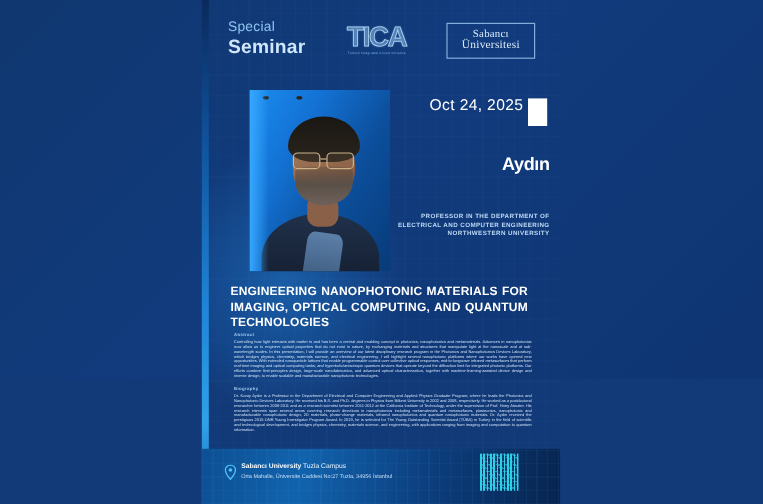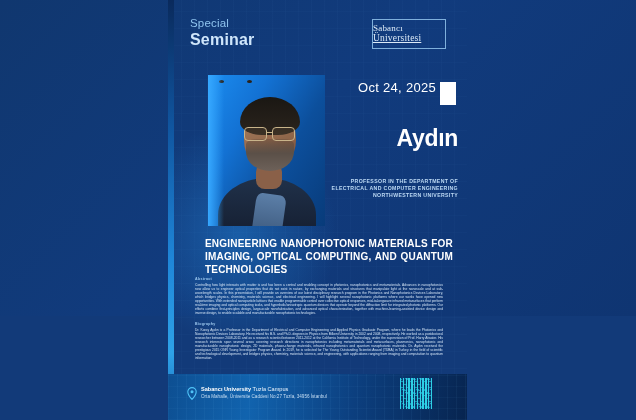--- a/index.html
+++ b/index.html
@@ -69,25 +69,25 @@
     line-height: 25px;
     font-family: "Liberation Sans", sans-serif;
   }
   .tica-sub {
     font-size: 2.6px; color: #7fb4e0; letter-spacing: .25px; line-height: 4px;
     white-space: nowrap;
   }
   #sabanci-logo {
     position: absolute; left: 204px; top: 7px; width: 74px; height: 30px;
     border: 1px solid #7fb0dc;
-    display: flex; flex-direction: column; justify-content: center;
+    display: flex; flex-direction: column; align-items: center; justify-content: center;
     line-height: 1.05;
   }
   .sab-l1 { font-size: 9px; color: #dceaf7; font-family: "Liberation Serif", serif; letter-spacing: .2px; }
-  .sab-l2 { font-size: 9.5px; color: #dceaf7; font-family: "Liberation Serif", serif; letter-spacing: .2px; text-decoration: underline; }
+  .sab-l2 { font-size: 9.5px; color: #dceaf7; font-family: "Liberation Serif", serif; letter-spacing: .2px; }
 
   
   #photo-wrap {
     position: absolute; left: 40px; top: 75px; width: 117px; height: 151px;
     overflow: hidden;
     background: linear-gradient(120deg, #1b8cf0 0%, #1372d4 30%, #0c4f9c 62%, #083b7a 100%);
   }
   #photo-glow-edge {
     position: absolute; left: 0; top: 0; width: 16px; height: 151px;
     background: linear-gradient(90deg, #36a8ff 0%, rgba(54,168,255,0) 100%);
@@ -152,29 +152,29 @@
   }
   .date-sep { color: #8db9e4; padding: 0 3px; }
   #white-box {
     position: absolute; left: 272px; top: 82px; width: 16px; height: 23px;
     background: #ffffff;
   }
 
   
   #speaker { position: absolute; left: 158px; top: 126px; width: 132px; text-align: right; }
   .name-l1 { font-size: 21px; font-weight: 700; color: #ffffff; line-height: 24px; letter-spacing: -.3px; }
-  .name-l2 { font-size: 23px; font-weight: 700; color: #ffffff; line-height: 24px; letter-spacing: -.3px; }
+  .name-l2 { font-size: 15px; font-weight: 700; color: #ffffff; line-height: 24px; letter-spacing: -.3px; }
   #affiliation {
     position: absolute; left: 158px; top: 178px; width: 132px; text-align: right;
     font-size: 5.2px; font-weight: 700; color: #bcd9f4; line-height: 7.2px; letter-spacing: .35px;
   }
 
   
   #talk-title {
-    position: absolute; left: 37px; top: 237px; width: 248px;
+    position: absolute; left: 24px; top: 237px; width: 248px;
     font-size: 10px; font-weight: 700; color: #ffffff;
     line-height: 13.2px; letter-spacing: .2px;
     text-align: justify;
   }
 
   
   .sec-head {
     font-size: 3.6px; font-weight: 700; color: #9ecaf0;
     letter-spacing: .3px; margin-bottom: 1.5px;
   }
@@ -222,20 +222,24 @@
     <div id="poster-glow"></div>
     <div id="left-strip"></div>
 
     <div id="header">
 
       <div class="special-seminar">
         <div class="ss-line1">Special</div>
         <div class="ss-line2">Seminar</div>
       </div>
 
+      <div id="tica-logo">
+        <div class="tica-word">TICA</div>
+        <div class="tica-sub">Turkish Integrated Circuit Initiative</div>
+      </div>
 
       <div id="sabanci-logo">
         <div class="sab-l1">Sabancı</div>
         <div class="sab-l2">Üniversitesi</div>
       </div>
     </div>
 
     <div id="photo-wrap">
       <div class="p-shoulders"></div>
       <div class="p-shirt"></div>

